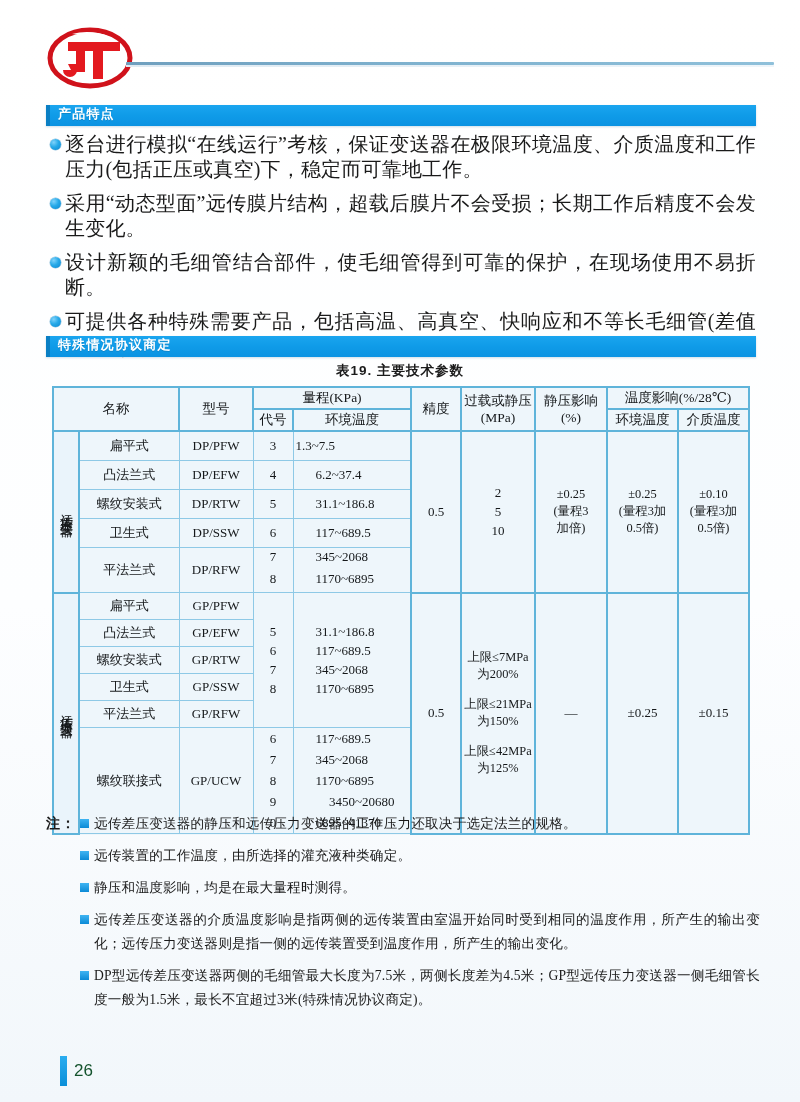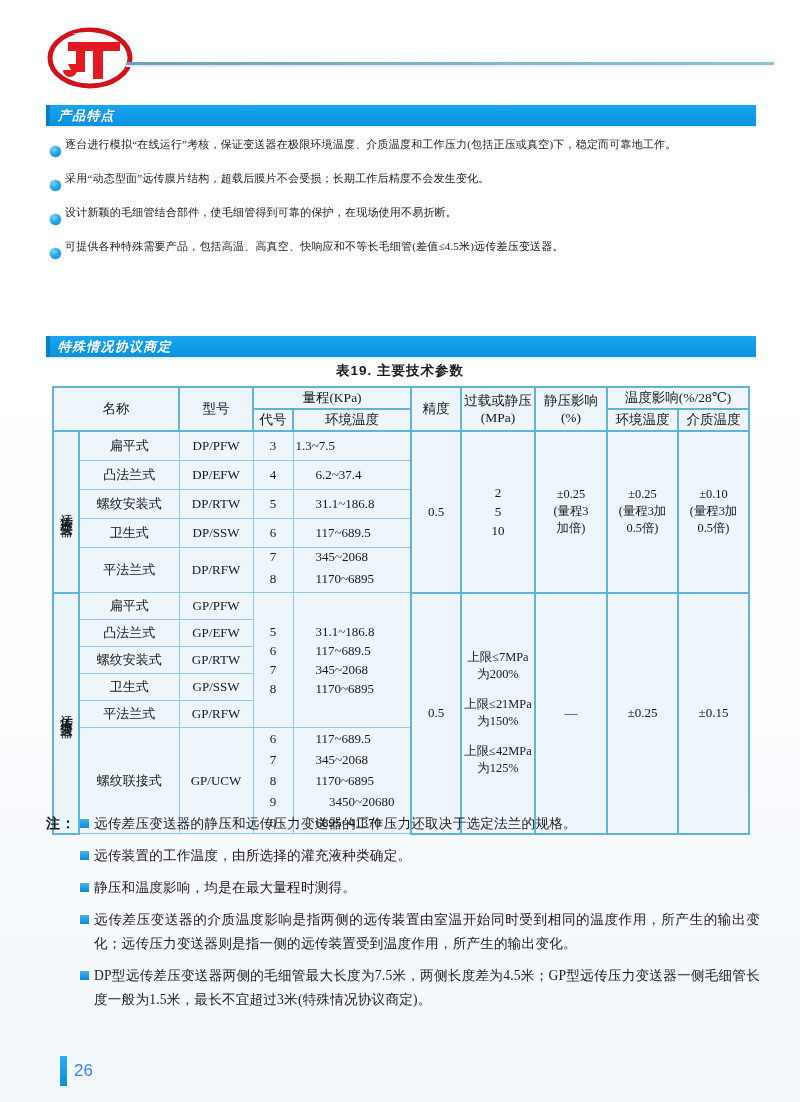--- a/index.html
+++ b/index.html
@@ -32,38 +32,38 @@
   .hrule-shadow{
     position:absolute;left:126px;top:65px;width:648px;height:2px;
     background:linear-gradient(90deg,#dfeaf2,#eef5fa);
   }
 
   
   .secbar{
     position:absolute;height:21px;
     background:linear-gradient(180deg,#1aa5ef 0%,#0f9be8 50%,#0b93e2 100%);
     box-shadow:0 1px 2px rgba(120,160,190,.35);
-    display:flex;align-items:center;font-style:italic;
+    display:flex;align-items:flex-start;
   }
   .secbar::before{
     content:"";position:absolute;left:0;top:0;width:4px;height:100%;
     background:#0a7fc4;
   }
   .secbar span{
     color:#ffffff;font-family:"Liberation Sans","DejaVu Sans",sans-serif;
     font-weight:bold;font-size:13px;letter-spacing:1.2px;
     margin-left:12px;text-shadow:0 1px 0 rgba(0,0,0,.12);
   }
 
   
   .features{position:absolute;left:50px;top:132px;width:706px;}
   .frow{
-    display:flex;align-items:flex-end;
+    display:flex;align-items:flex-start;
     margin-bottom:9px;
-    font-size:11px;line-height:25px;
+    font-size:20px;line-height:25px;
   }
   .dot{
     flex:0 0 auto;width:11px;height:11px;border-radius:50%;
     background:radial-gradient(circle at 34% 30%,#7fd2fb 0%,#26a9e8 45%,#0d86cf 100%);
     margin-top:7px;margin-right:4px;
     box-shadow:0 0 0 .5px rgba(10,110,170,.45);
   }
   .ftext{flex:1;text-align:justify;letter-spacing:.2px;}
 
   
@@ -123,21 +123,21 @@
   .ntext{flex:1;text-align:justify;letter-spacing:.2px;}
   .notes .nrow:first-child{padding-left:34px;}
   .notes .nrow:not(:first-child){padding-left:34px;}
 
   
   .footer{position:absolute;left:60px;top:1056px;display:flex;align-items:center;}
   .fbar{width:7px;height:30px;background:linear-gradient(180deg,#2badf0,#0b8fd8);}
   .fnum{
     margin-left:7px;
     font-family:"Liberation Sans","DejaVu Sans",sans-serif;
-    font-size:17px;color:#3b82f6;
+    font-size:17px;color:#14532d;
   }
 </style>
 </head>
 <body>
 
 <div class="sheet">
   <div class="page-wash"></div>
 
   <div class="header">
     <div class="logo">

